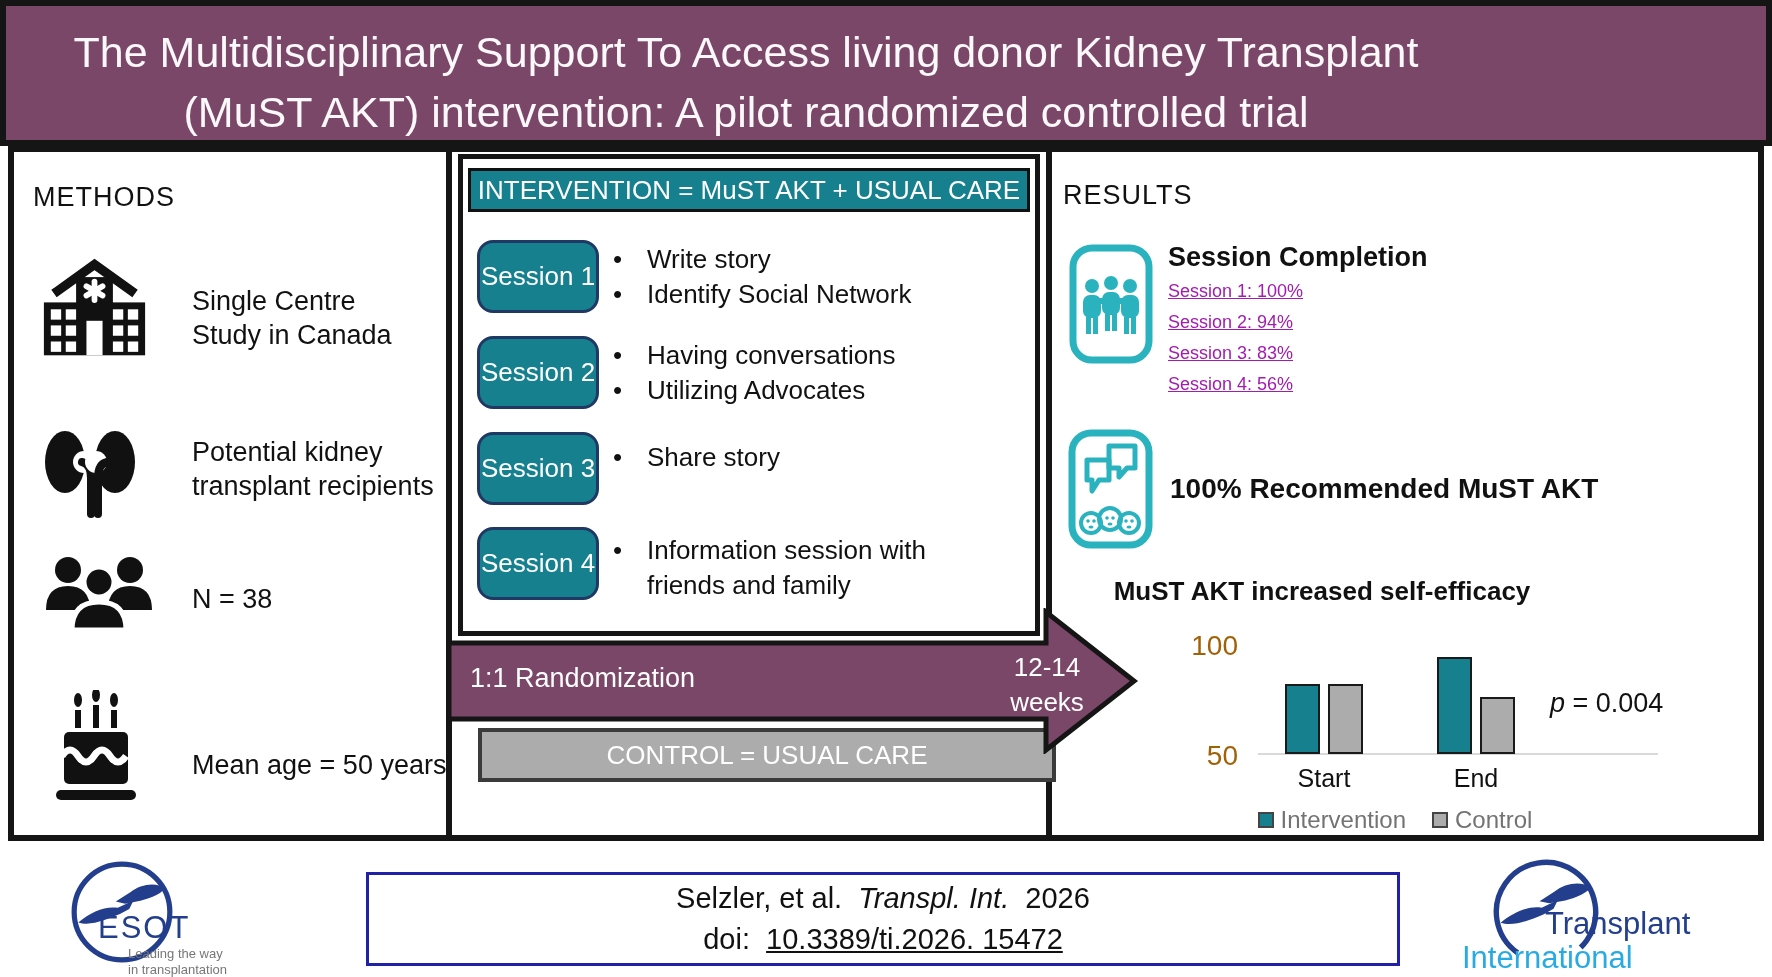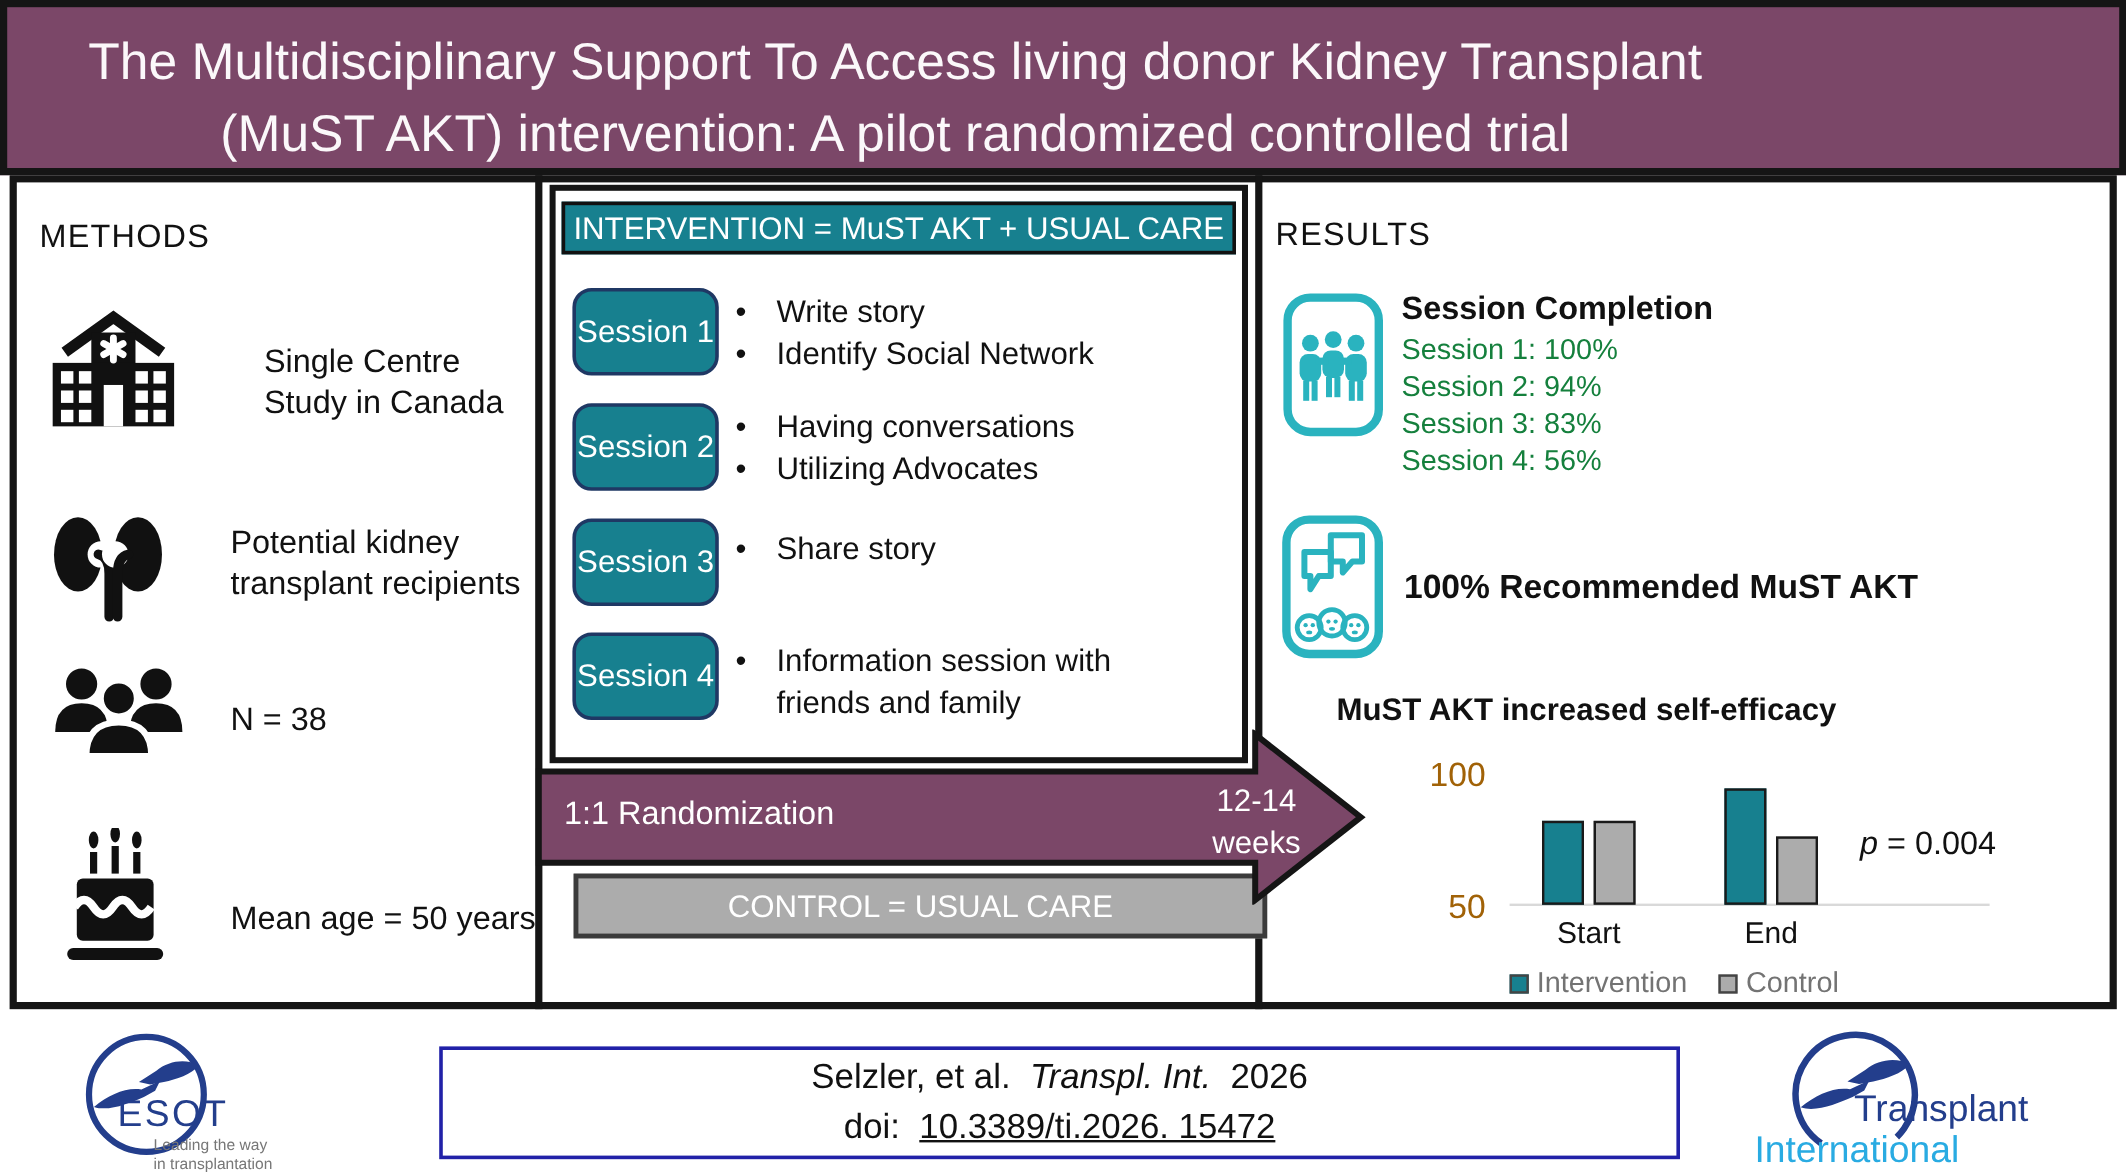--- a/index.html
+++ b/index.html
@@ -29,21 +29,21 @@
   .bullet-text { white-space:pre-line; }
 
   
   .arrow-svg { left:446px; top:608px; z-index:5; }
   .arrow-label { left:470px; top:663px; color:#fff; font-size:27px; z-index:6; }
   .arrow-duration { left:986px; top:650px; width:122px; text-align:center; color:#fff; font-size:26px; line-height:35px; white-space:pre-line; z-index:6; }
   .control-bar { left:462px; top:728px; width:578px; height:54px; background:#ACACAC; border:4px solid #3B3B3B; color:#fff; font-size:26px; text-align:center; line-height:46px; z-index:3;margin-left:16px; }
 
   
   .rs-title { font-weight:bold; font-size:27px; color:#111; }
-  .rs-lines { font-size:24px; color:#15803d; line-height:31px; }
+  .rs-lines { font-size:18px; color:#a21caf; line-height:31px;text-decoration:underline; }
   .rec-text { font-weight:bold; font-size:28px; color:#111; }
   .chart-title { left:1072px; top:576px; width:500px; text-align:center; font-weight:bold; font-size:26px; color:#111; }
   .ytick { left:1180px; width:58px; text-align:right; font-size:28px; color:#a16207; }
   .axis-line { left:1258px; top:753px; width:400px; height:2px; background:#D9D9D9; }
   .bar-group { top:644px; width:78px; height:110px; display:flex; align-items:flex-end; gap:8px; }
   .bar { width:35px; border:2px solid #1a1a1a; }
   .cat-label { top:764px; width:78px; text-align:center; font-size:25px; color:#111; }
   .legend { left:1255px; top:806px; width:280px; display:flex; justify-content:center; gap:26px; font-size:24px; color:#737373; }
   .legend-item { display:flex; align-items:center; gap:7px; }
   .swatch { width:16px; height:16px; border:2px solid #444; }
@@ -92,21 +92,21 @@
       <rect x="25" y="76" width="9" height="9"></rect>
     <rect x="66" y="48" width="9" height="9"></rect>
       <rect x="79" y="48" width="9" height="9"></rect>
     <rect x="66" y="62" width="9" height="9"></rect>
       <rect x="79" y="62" width="9" height="9"></rect>
     <rect x="66" y="76" width="9" height="9"></rect>
       <rect x="79" y="76" width="9" height="9"></rect>
     <rect x="43" y="58" width="14" height="30"></rect>
   </g>
 </svg>
-<div class="abs m-label" style="left:192px; top:284px;margin-left:28px;">Single Centre
+<div class="abs m-label" style="left:192px; top:284px;">Single Centre
 Study in Canada</div>
 
 <svg class="abs" style="left:40px; top:424px;" width="100" height="96" viewBox="0 0 100 96">
   <ellipse cx="25" cy="38" rx="20" ry="31" fill="#111"></ellipse>
   <circle cx="44" cy="38" r="11" fill="#fff"></circle>
   <path d="M42,38 q9,2 9,16 L51,90" fill="none" stroke="#111" stroke-width="8" stroke-linecap="round"></path>
   <ellipse cx="75" cy="38" rx="20" ry="31" fill="#111"></ellipse>
   <circle cx="56" cy="38" r="11" fill="#fff"></circle>
   <path d="M58,38 q9,2 9,16 L67,90" fill="none" stroke="#111" stroke-width="8" stroke-linecap="round" transform="translate(125,0) scale(-1,1)"></path>
 </svg>

